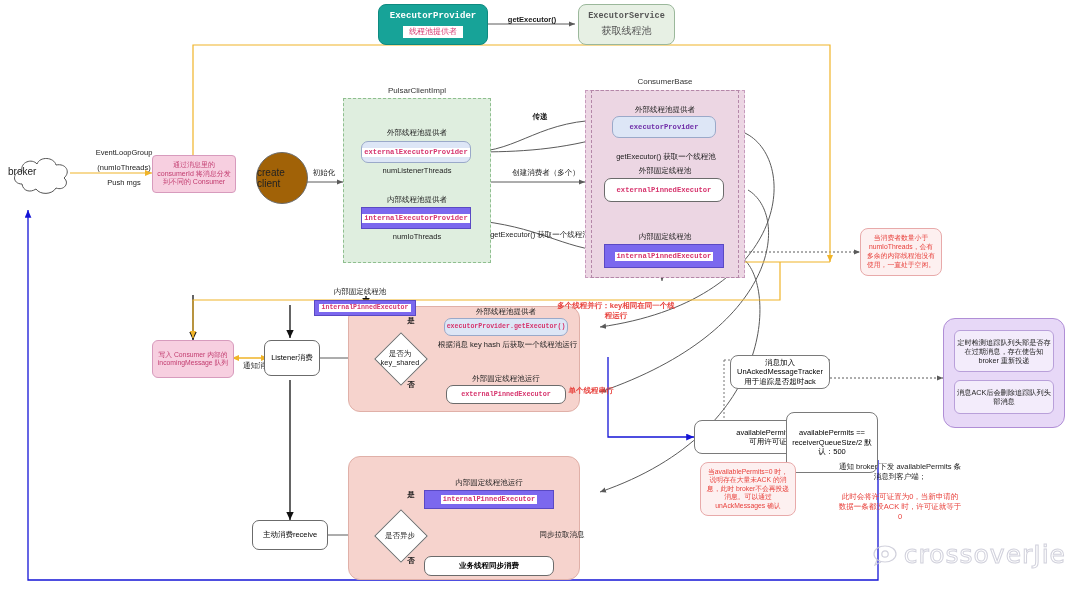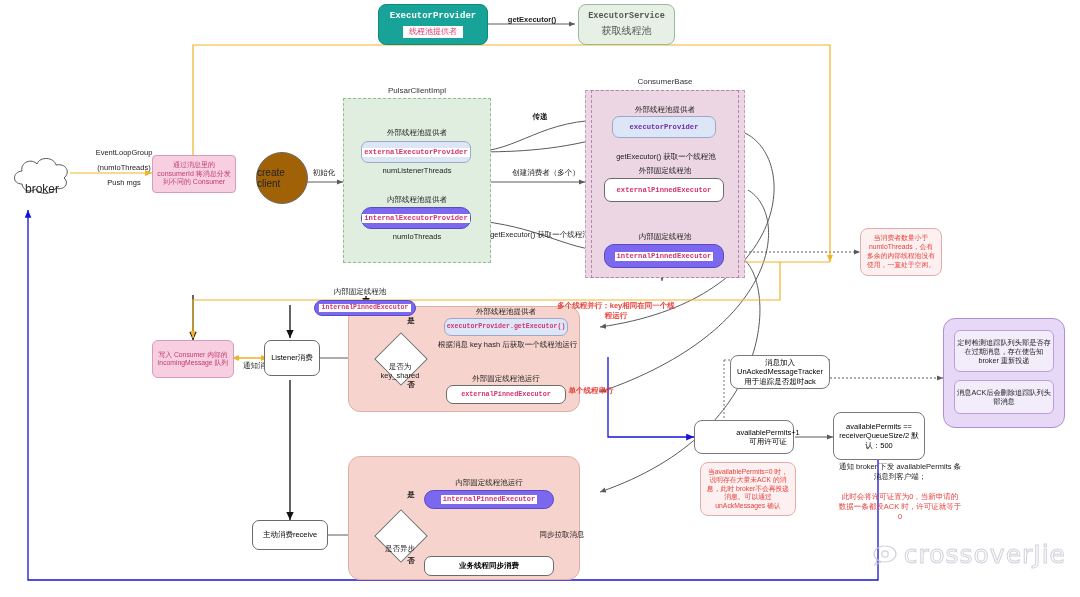--- a/index.html
+++ b/index.html
@@ -25,30 +25,30 @@
   .purple-box{background:#e7d8f7;border:1px solid #b08ed6;border-radius:12px;}
 
   
   .teal{background:#17a398;border:1px solid #0e8a80;border-radius:8px;color:#fff;}
   .teal .t1{color:#ffffff;font-size:9px;}
   .teal .t2{background:#ffffff;color:#d6336c;font-size:8px;padding:1px 6px;margin-top:3px;}
   .pale-green{background:#e7f0e4;border:1px solid #9bb89b;border-radius:8px;}
   .pale-green .t1{font-size:8.5px;color:#555;}
   .pale-green .t2{font-size:10px;color:#555;margin-top:3px;}
   .lav{background:#dde6f6;border:1px solid #9aa9c9;border-radius:7px;}
-  .periwinkle{background:#7b68ee;border:1px solid #5a49c4;border-radius:10px;}
+  .periwinkle{background:#7b68ee;border:1px solid #5a49c4;border-radius:0;}
   .pink-note{background:#f7cfe0;border:1px solid #d79bbd;border-radius:4px;color:#c23b6e;
              font-size:7px;padding:3px 4px;}
   .red-note{background:#fdf0f0;border:1px solid #e8aaaa;border-radius:8px;color:#e8413c;
             font-size:6.8px;padding:4px 5px;}
   .white-note{background:#ffffff;border:1px solid #7a7a7a;border-radius:8px;font-size:7.5px;}
   .purple-inner{background:#f3ecfb;border:1px solid #b9a0da;border-radius:6px;font-size:7.2px;color:#222;}
   .diamond{position:absolute;background:#fff;border:1px solid #6b6b6b;transform:rotate(45deg);}
   .diamond-txt{position:absolute;display:flex;align-items:center;justify-content:center;
-               text-align:center;font-size:7.5px;color:#222;line-height:1.2;margin-top:13px;}
+               text-align:center;font-size:7.5px;color:#222;line-height:1.2;}
   .cloud{position:absolute;}
   .circ{position:absolute;border:1px solid #6b6b6b;border-radius:50%;background:#a16207;
         display:flex;align-items:center;justify-content:center;font-size:10px;color:#222;}
 
   .code-pink{color:#d6336c;}
   .code-purple{color:#6f2da8;}
 
   .wm{position:absolute;right:14px;bottom:28px;font-size:25px;color:#fff;
       -webkit-text-stroke:1px #c9c9d6;opacity:.85;letter-spacing:1px;
       font-family:"DejaVu Sans",sans-serif;display:flex;align-items:center;gap:6px;}
@@ -152,21 +152,21 @@
   <div class="edge-lbl" style="left:500px;top:15px;width:64px;font-weight:bold;">getExecutor()</div>
   <div class="node pale-green" style="left:578px;top:4px;width:97px;height:41px;">
     <div class="t1 mono">ExecutorService</div>
     <div class="t2">获取线程池</div>
   </div>
 
   <div class="cloud" style="left:8px;top:152px;">
     <svg width="68" height="48" viewBox="0 0 68 48">
       <path d="M14,32 C4,32 4,20 14,19 C12,10 24,6 29,12 C32,4 46,5 48,13 C58,11 63,20 56,26 C62,31 56,39 48,36 C44,43 32,43 28,37 C22,41 15,39 14,32 Z" fill="#fff" stroke="#555" stroke-width="1"></path>
     </svg>
-    <div style="position:absolute;left:0;top:30px;width:68px;text-align:center;font-size:12px;color:#222;">broker</div>
+    <div style="position:absolute;left:0;top:14px;width:68px;text-align:left;font-size:10px;color:#222;">broker</div>
   </div>
   <div class="edge-lbl" style="left:68px;top:148px;width:112px;">EventLoopGroup</div>
   <div class="edge-lbl" style="left:68px;top:163px;width:112px;">(numIoThreads)</div>
   <div class="edge-lbl" style="left:68px;top:178px;width:112px;">Push mgs</div>
 
   <div class="node pink-note" style="left:152px;top:155px;width:84px;height:38px;">通过消息里的 consumerId 将消息分发到不同的 Consumer</div>
 
   <div class="circ" style="left:256px;top:152px;width:50px;height:50px;">
     <span>create client</span>
   </div>
@@ -267,21 +267,21 @@
   <div class="node rr" style="left:424px;top:556px;width:130px;height:20px;font-size:7.5px;font-weight:bold;">业务线程同步消费</div>
   <div class="edge-lbl" style="left:528px;top:530px;width:68px;">同步拉取消息</div>
 
   <div class="node white-note" style="left:730px;top:355px;width:100px;height:34px;padding:2px;">消息加入 UnAckedMessageTracker 用于追踪是否超时ack</div>
 
   <div class="container purple-box" style="left:943px;top:318px;width:122px;height:110px;"></div>
   <div class="node purple-inner" style="left:954px;top:380px;width:100px;height:34px;padding:2px;">消息ACK后会删除追踪队列头部消息</div>
   <div class="node purple-inner" style="left:954px;top:330px;width:100px;height:42px;padding:2px;">定时检测追踪队列头部是否存在过期消息，存在使告知 broker 重新投递</div>
 
   <div class="node white-note" style="left:694px;top:420px;width:100px;height:34px;padding-left:48px;">availablePermits+1 可用许可证</div>
-  <div class="node white-note" style="left:833px;top:412px;width:92px;height:48px;">availablePermits == receiverQueueSize/2 默认：500</div>
+  <div class="node white-note" style="left:786px;top:412px;width:92px;height:61px;">availablePermits == receiverQueueSize/2 默认：500</div>
 
   <div class="node red-note" style="left:700px;top:462px;width:96px;height:54px;">当availablePermits=0 时，说明存在大量未ACK 的消息，此时 broker不会再投递消息。可以通过 unAckMessages 确认</div>
 
   <div class="edge-lbl" style="left:838px;top:462px;width:124px;line-height:1.35;white-space:normal;">通知 broker 下发 availablePermits 条消息到客户端；</div>
   <div class="edge-lbl red" style="left:838px;top:492px;width:124px;line-height:1.35;white-space:normal;font-weight:normal;">此时会将许可证置为0，当新申请的数据一条都没ACK 时，许可证就等于0</div>
 
   <div class="wm">
     <svg width="26" height="22" viewBox="0 0 26 22">
       <ellipse cx="13" cy="10" rx="11" ry="8" fill="none" stroke="#c9c9d6" stroke-width="1.2"></ellipse>
       <circle cx="13" cy="10" r="3.2" fill="none" stroke="#c9c9d6" stroke-width="1.2"></circle>

